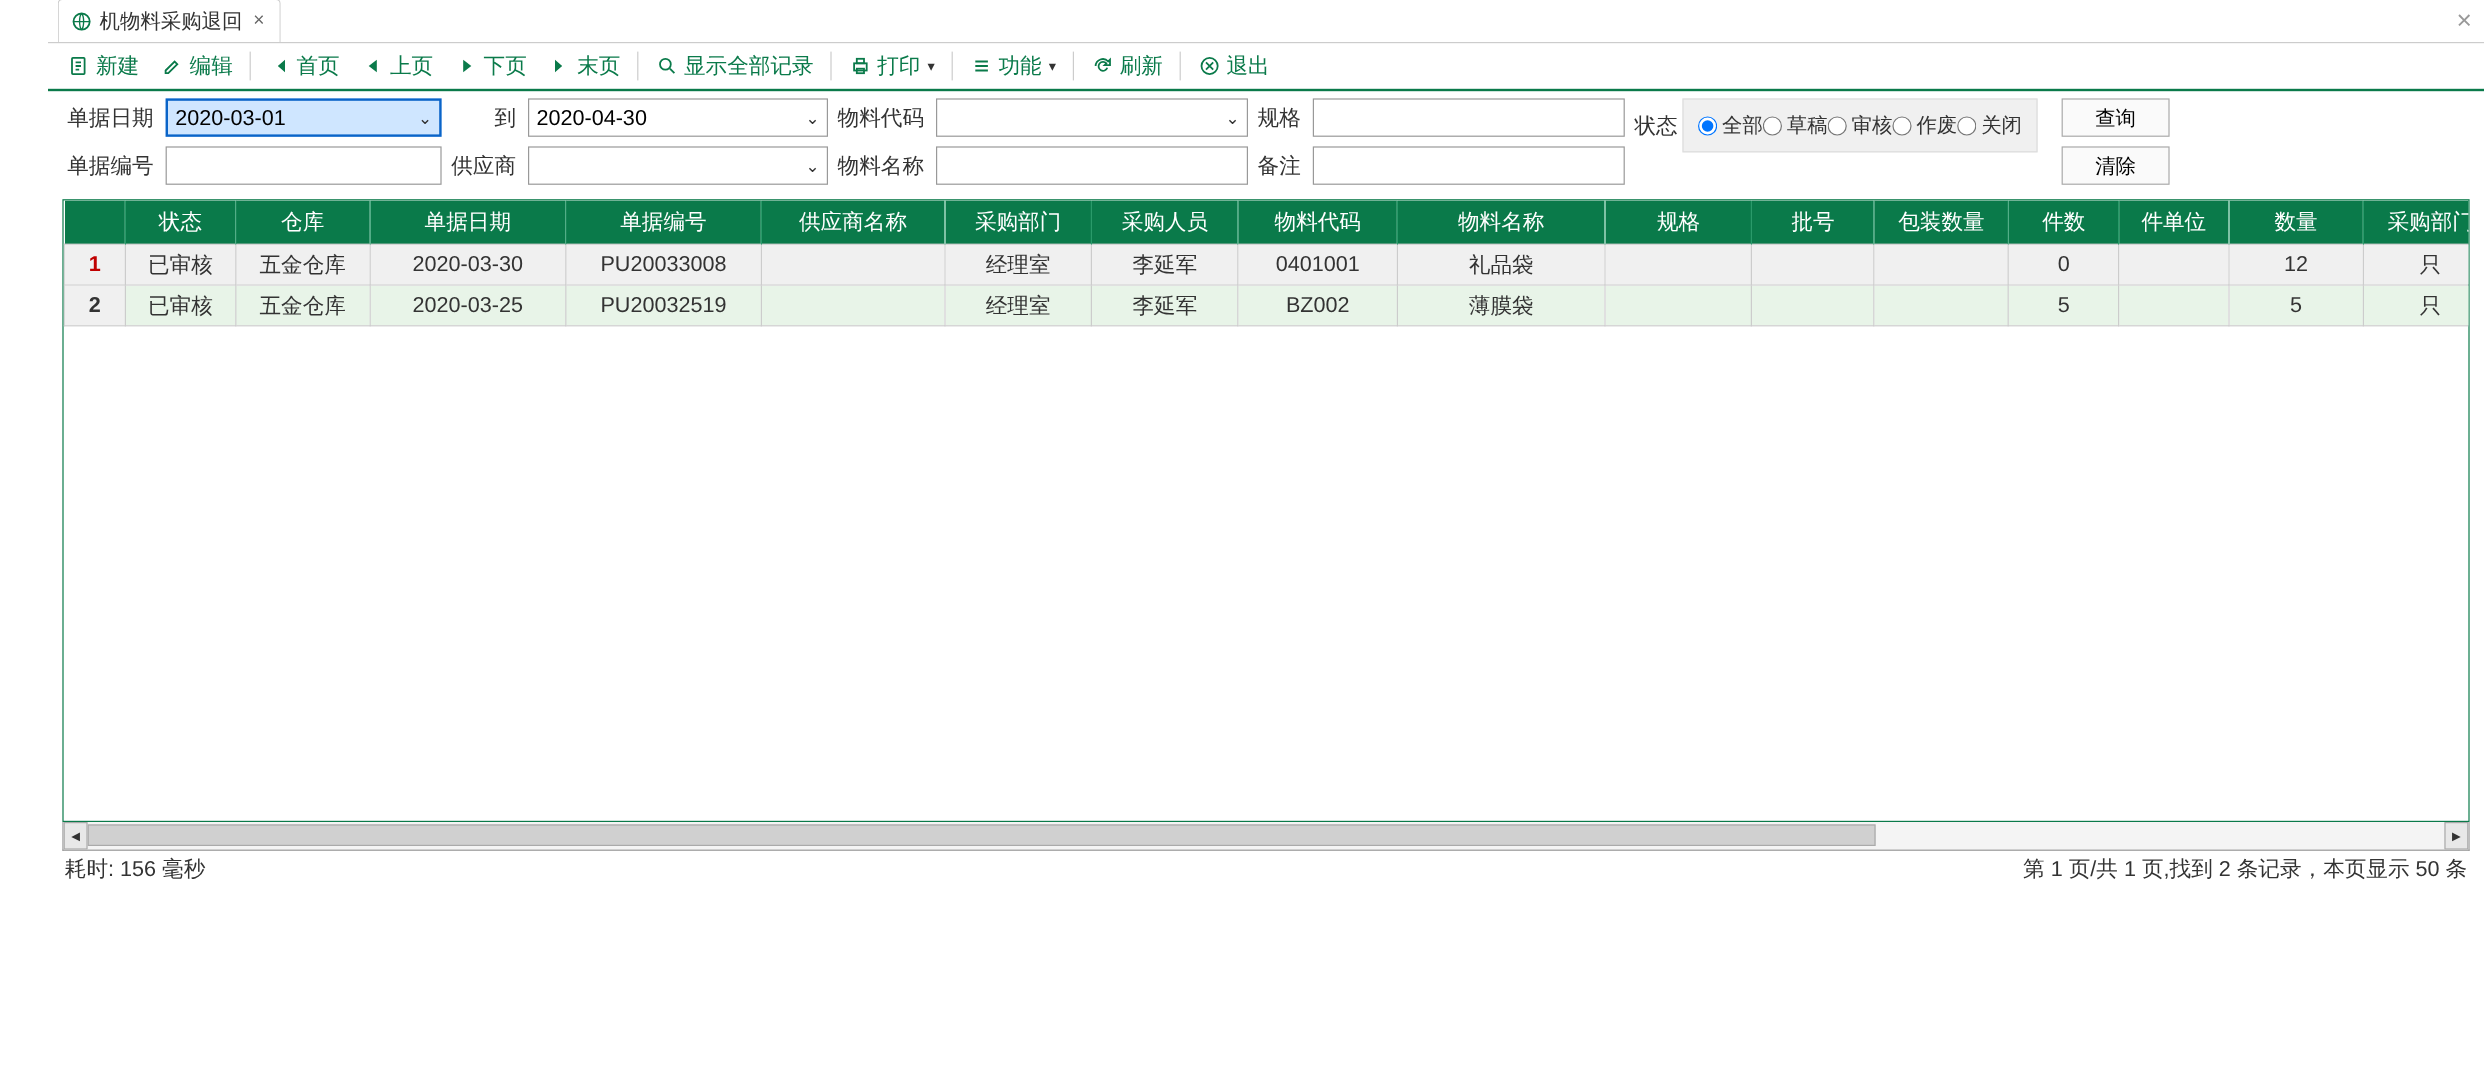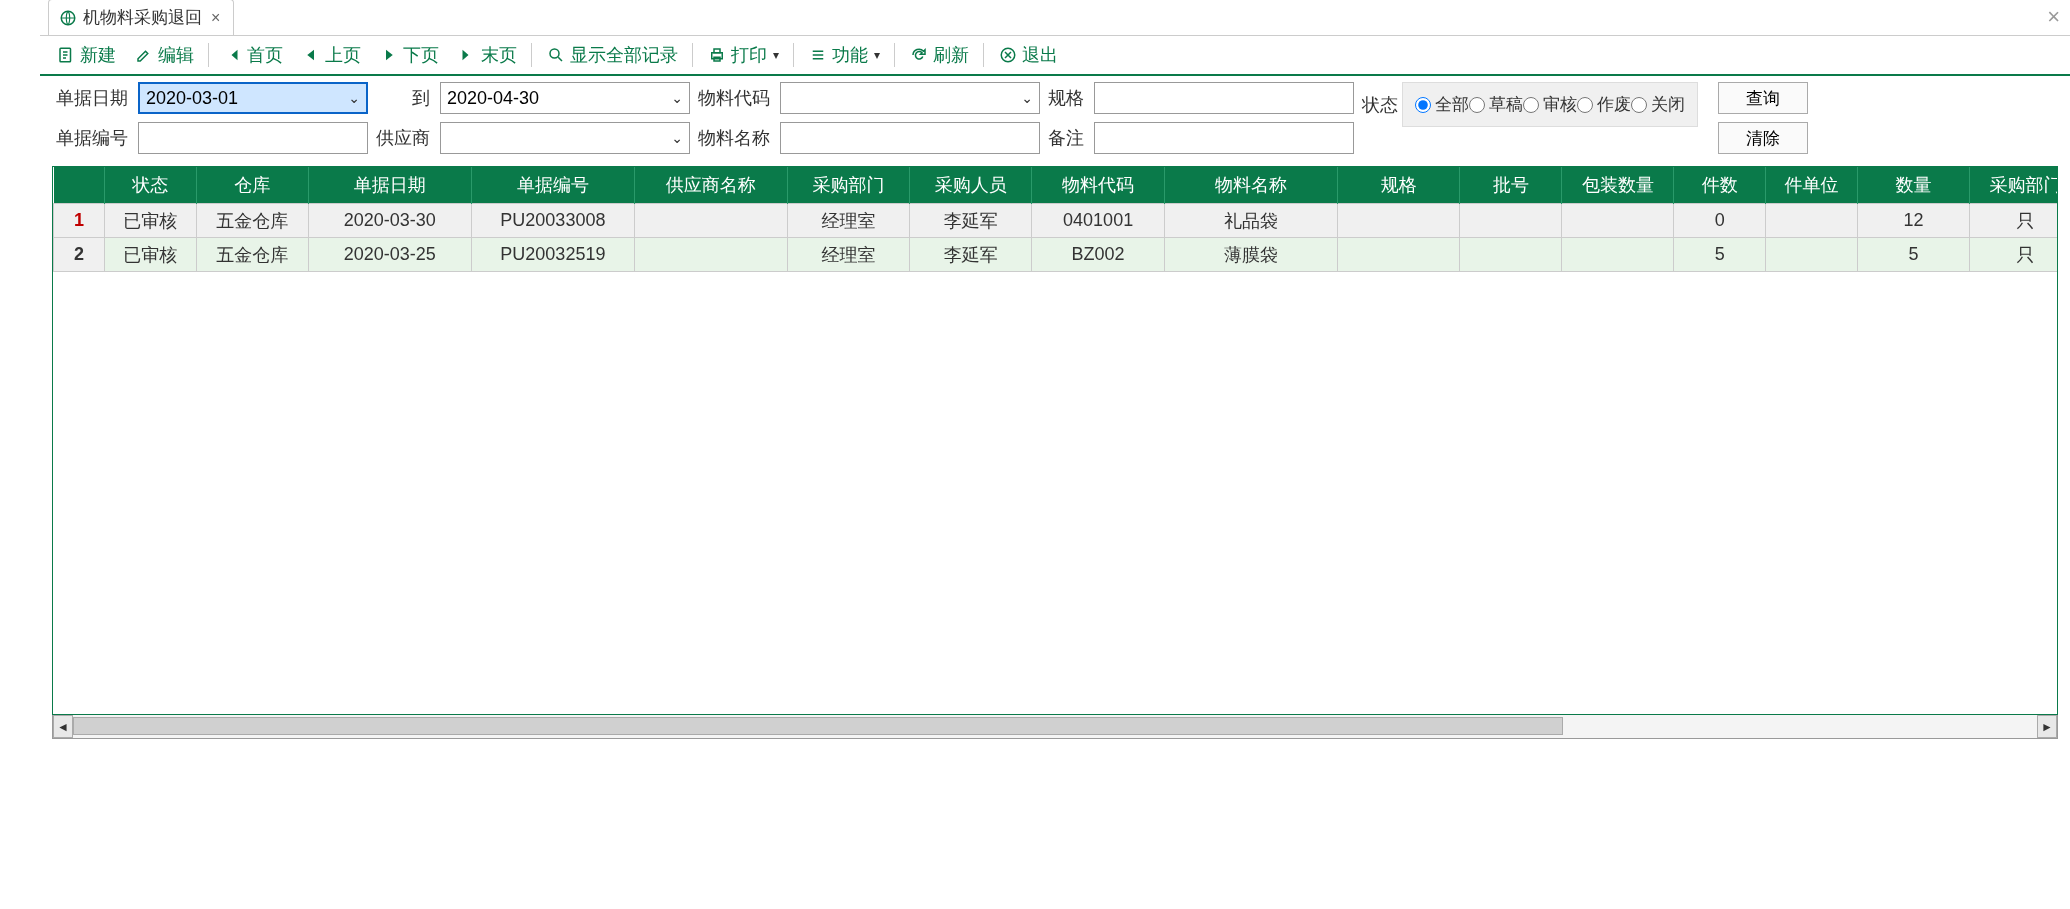--- a/index.html
+++ b/index.html
@@ -352,14 +352,18 @@
       </table>
     </div>
   </div>
 
   <div class="hscroll">
     <div class="arrow left">◄</div>
     <div class="thumb"></div>
     <div class="arrow right">►</div>
   </div>
 
+  <div class="statusbar">
+    <span>耗时: 156 毫秒</span>
+    <span>第 1 页/共 1 页,找到 2 条记录，本页显示 50 条</span>
+  </div>
 
 </div>
 
 </body></html>

